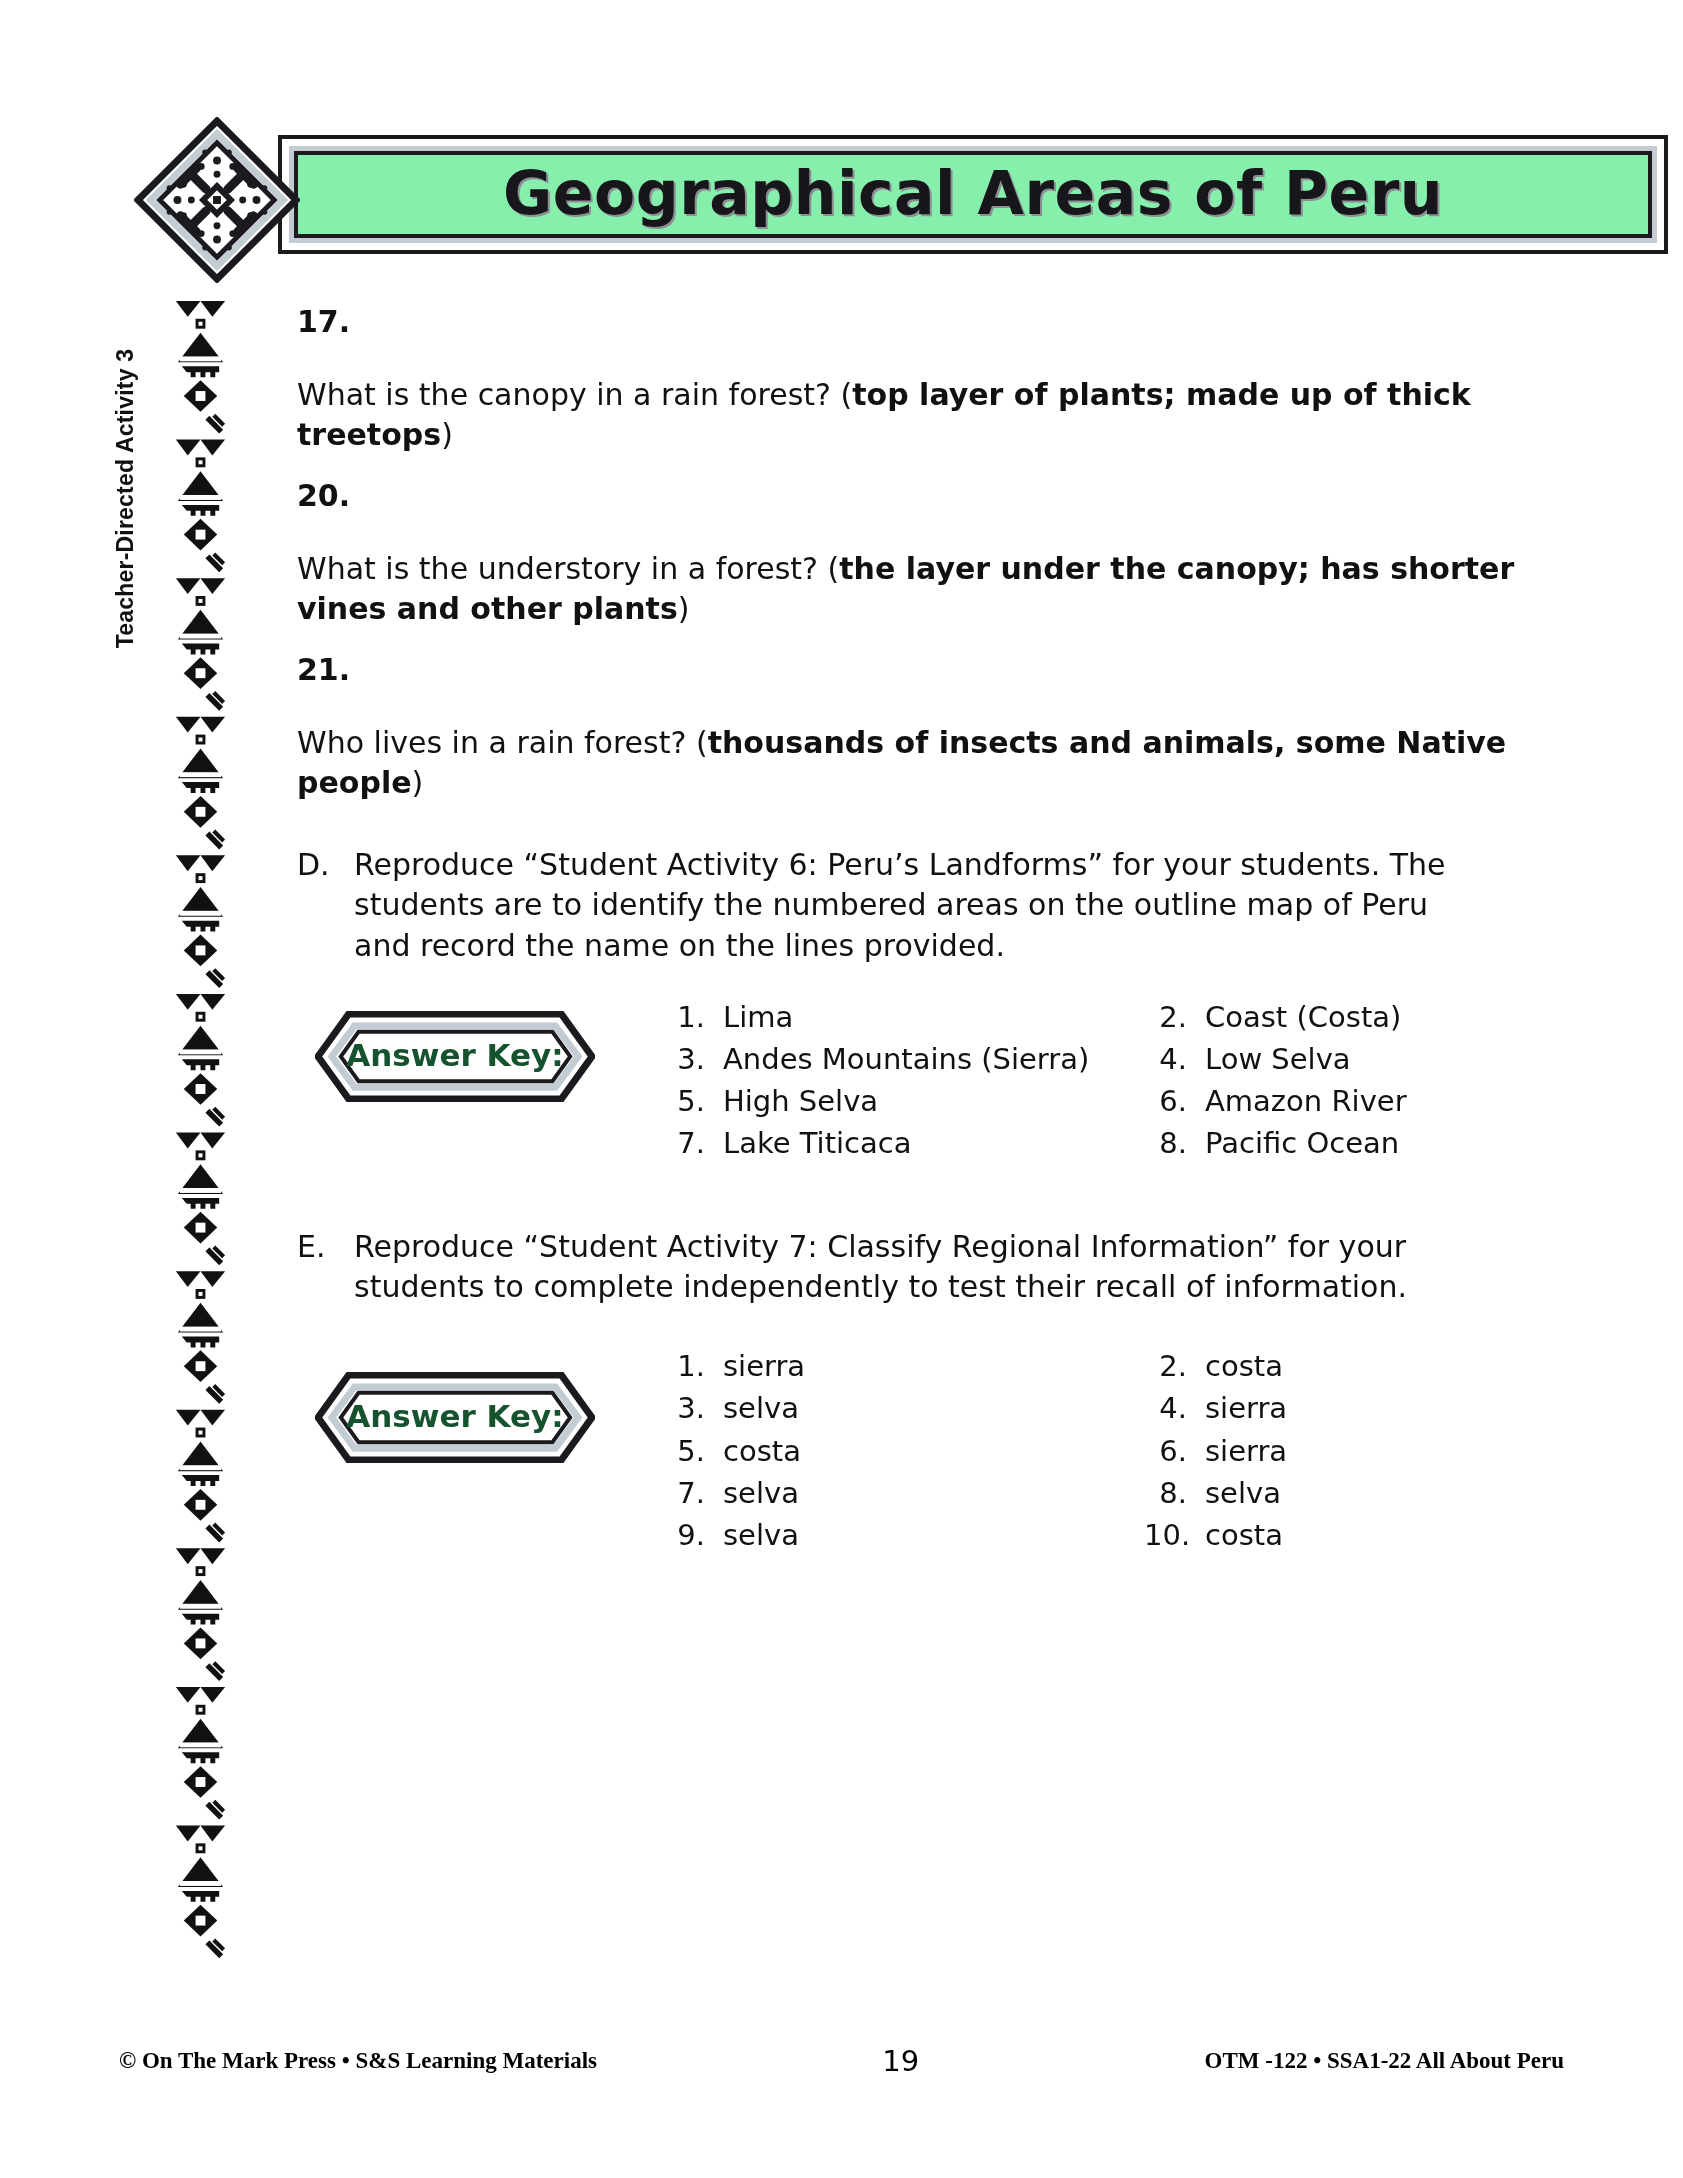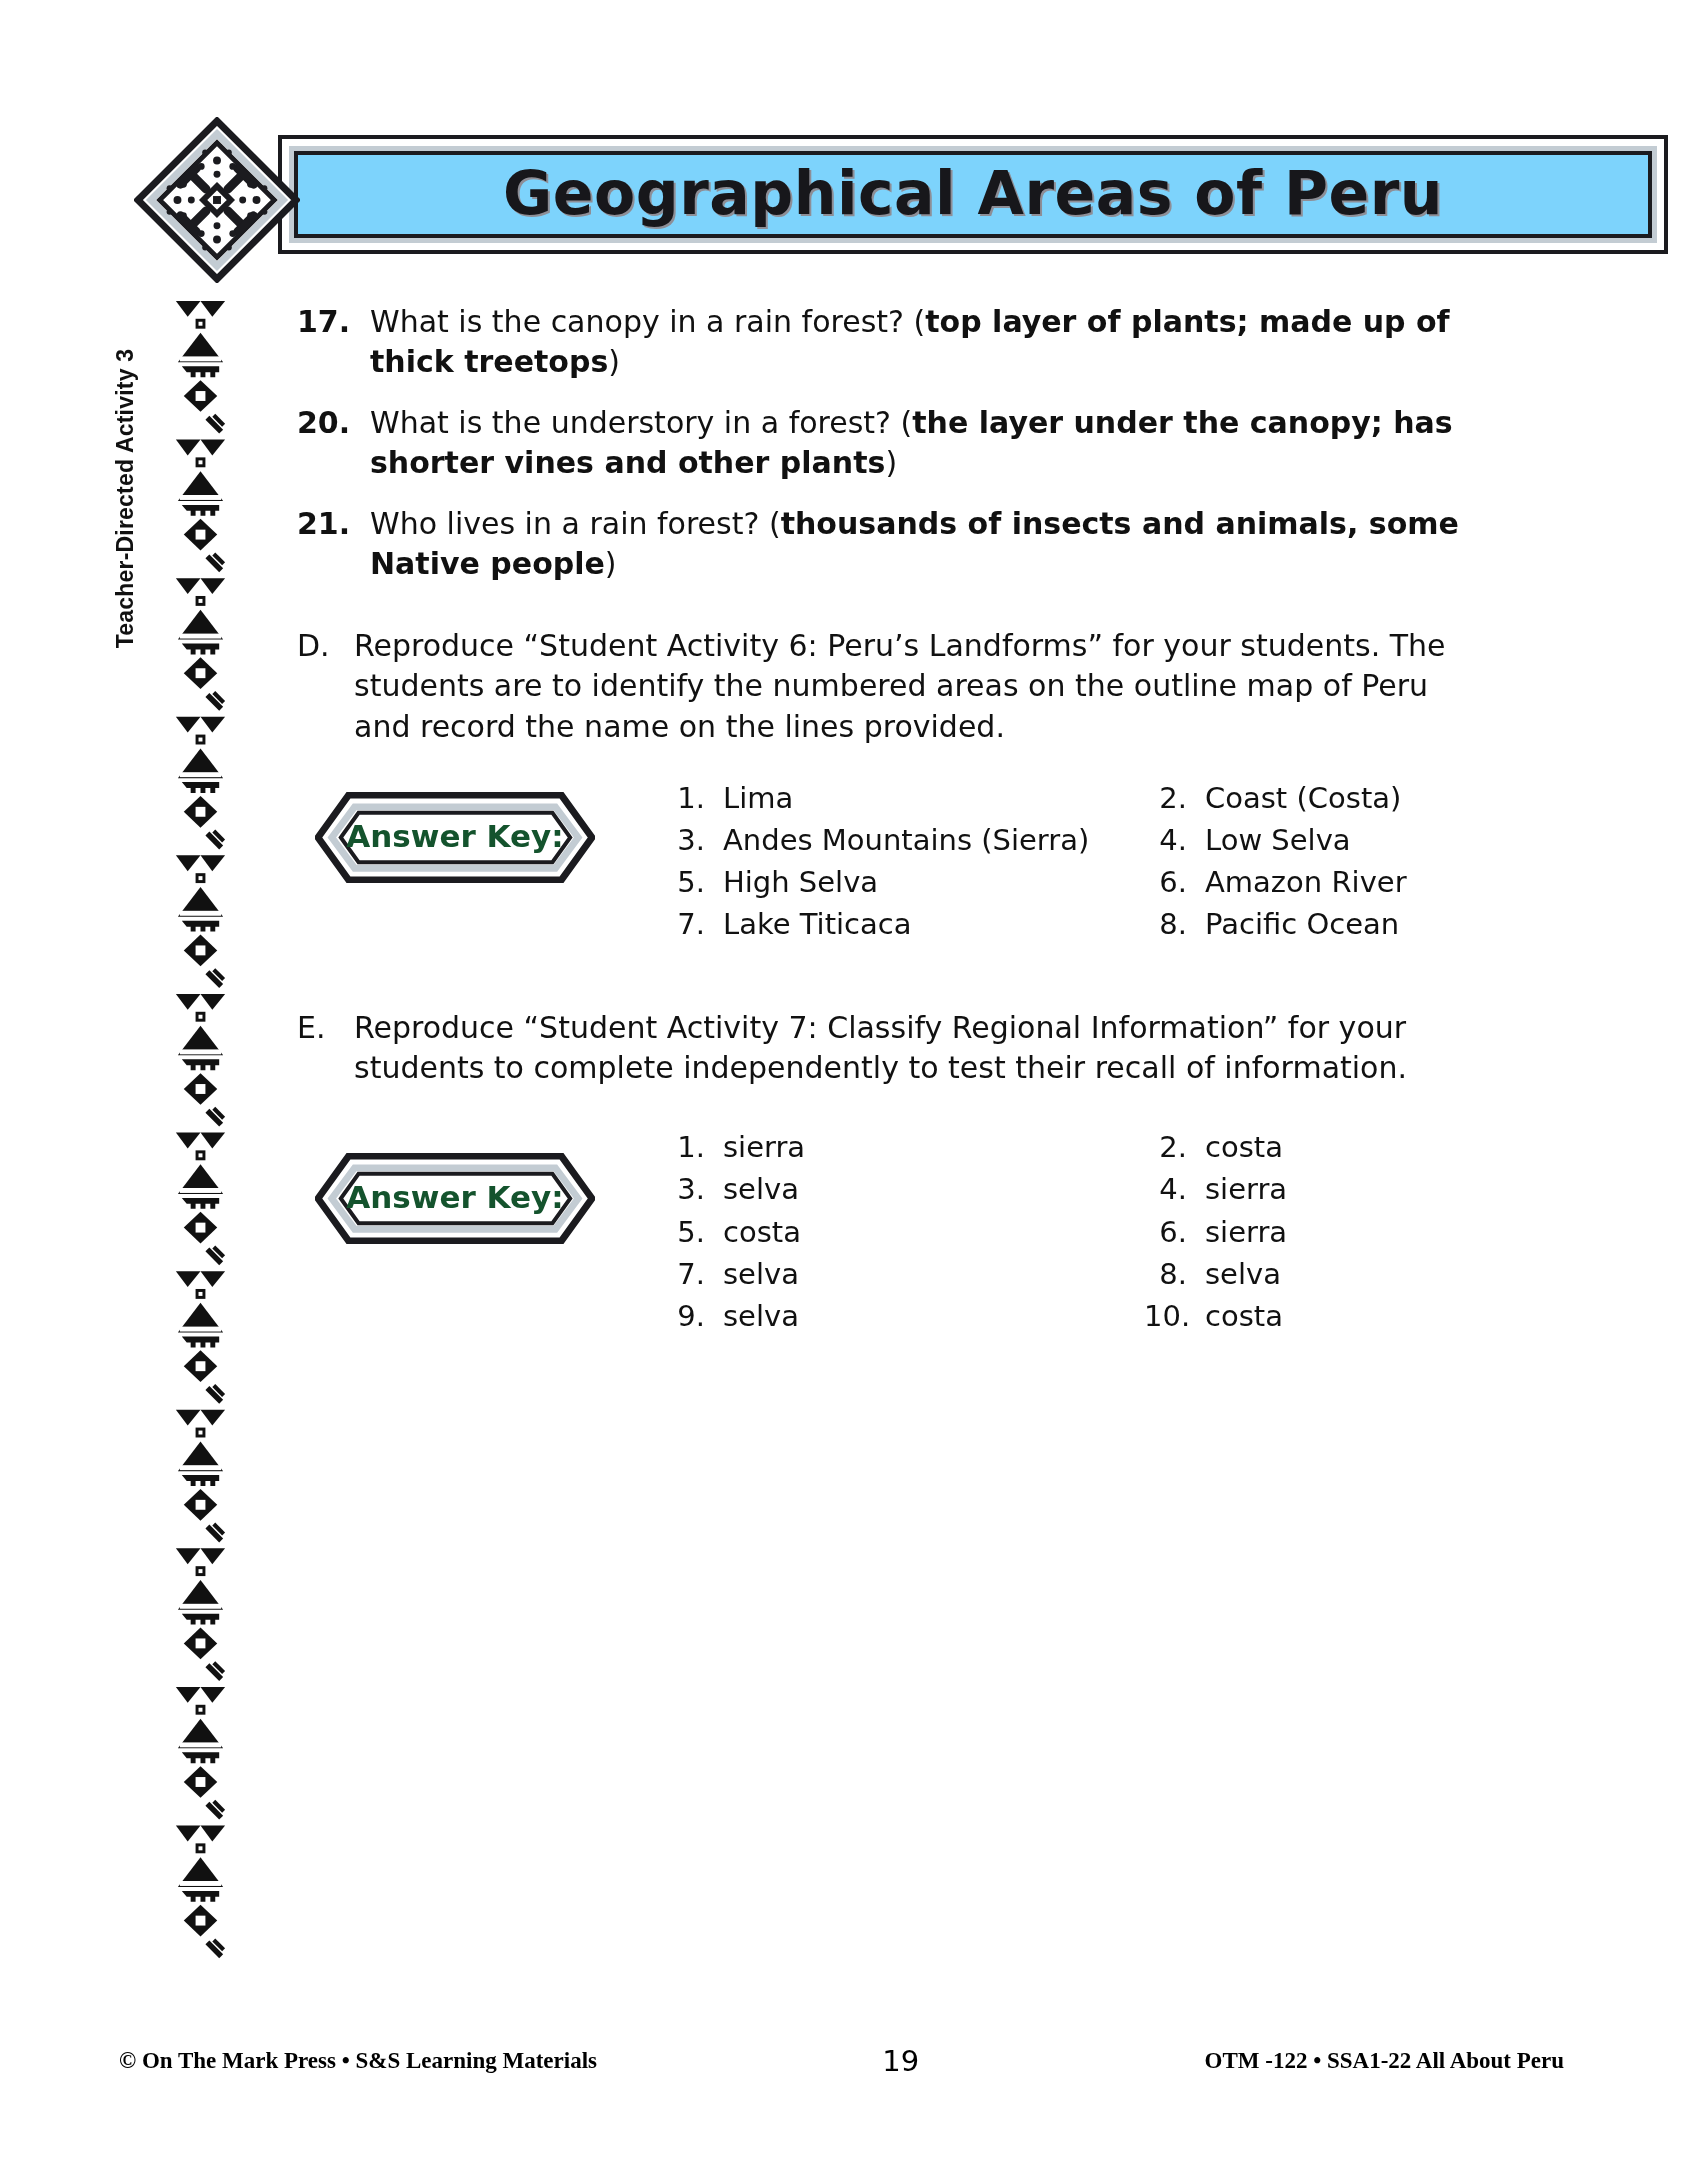--- a/index.html
+++ b/index.html
@@ -32,21 +32,21 @@
     width: 1401px;
     height: 147px;
   }
 
   .header-bar {
     position: absolute;
     left: 144px;
     top: 18px;
     width: 1390px;
     height: 119px;
-    background: #7dd3fc;
+    background: #86efac;
     border: 4px solid #1b1b1f;
     box-shadow: inset 0 0 0 7px #ffffff, inset 0 0 0 12px #c3ccd3, inset 0 0 0 16px #1b1b1f;
   }
 
   .header-title {
     position: absolute;
     inset: 0;
     display: flex;
     align-items: center;
     justify-content: center;
@@ -101,20 +101,21 @@
     width: 1218px;
   }
 
   .qrow {
     display: flex;
     margin-bottom: 22px;
     font-family: "DejaVu Sans", sans-serif;
     font-size: 30px;
     color: #111;
     line-height: 1.32;
+    flex-direction: column;
   }
 
   .qnum {
     width: 73px;
     flex: 0 0 73px;
     text-align: right;
     padding-right: 20px;
     font-weight: 700;
     font-size: 30px;
   }

